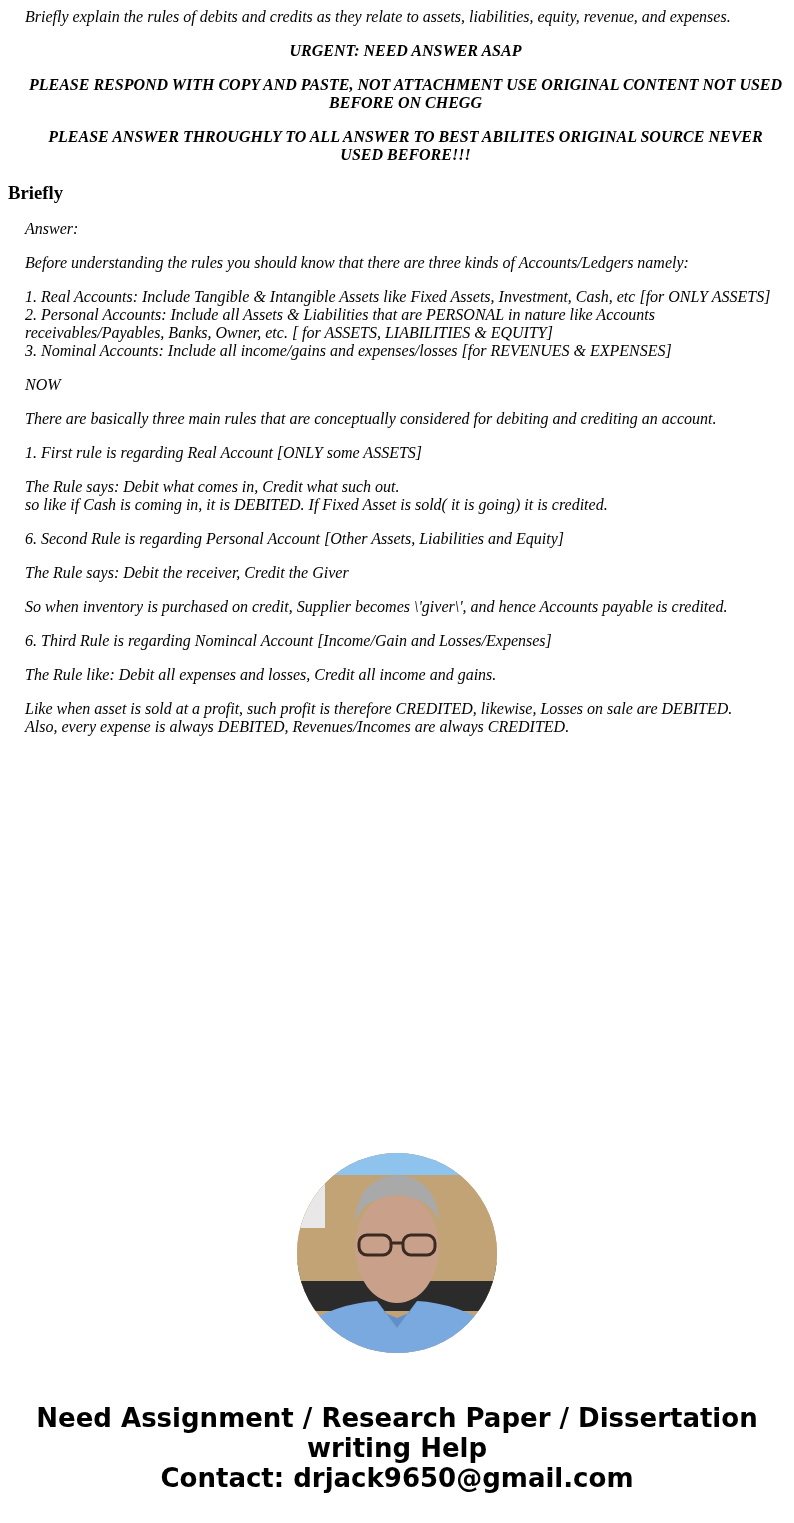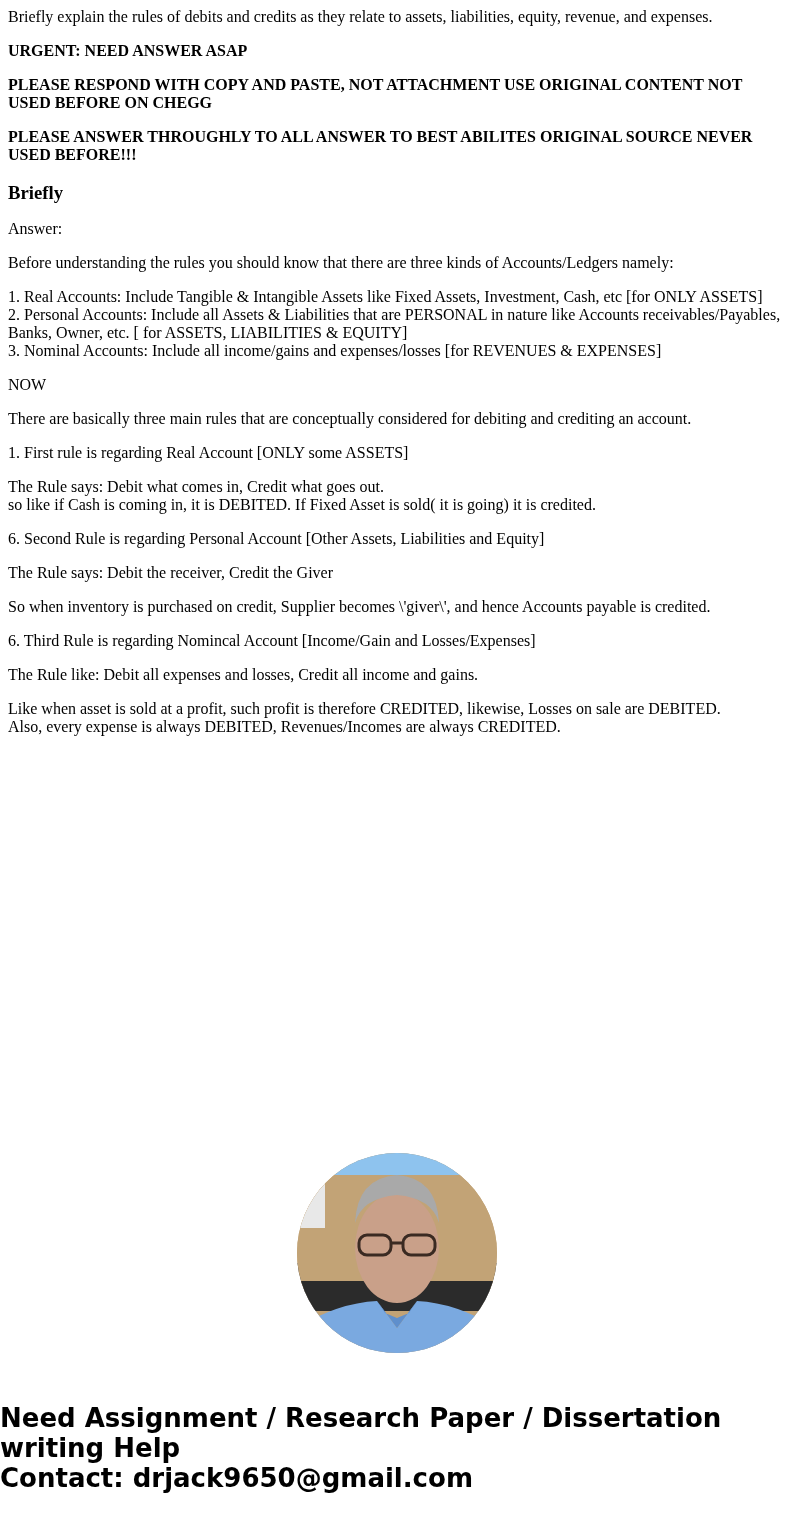--- a/index.html
+++ b/index.html
@@ -7,32 +7,32 @@
     width: 794px;
     height: 1523px;
     position: relative;
     font-family: "Liberation Serif", serif;
     font-size: 16px;
     line-height: 18px;
     color: #000;
     overflow: hidden;
   }
   .content { position: absolute; left: 8px; top: 8px; width: 778px; }
-  p { margin: 0 0 16px 0; }
-  .bold { font-weight: bold; }
+  p { margin: 0 0 16px 17px; font-style: italic; }
+  .bold { font-weight: bold; text-align: center; }
   h3 { font-size: 18.7px; font-weight: bold; margin: 18px 0 16px 0; line-height: 22px; }
   .line { display: block; }
   .avatar {
     position: absolute; left: 297px; top: 1153px;
     width: 200px; height: 200px; border-radius: 50%; overflow: hidden;
     background: linear-gradient(#8ec3ee 0%, #8ec3ee 10%, #b59a6e 10%, #c9a97a 55%, #2a2a2a 55%, #2a2a2a 68%, #6f9fd6 68%, #7aa9e0 100%);
   }
   .footer {
     position: absolute; left: 0; top: 1403px; width: 794px;
-    text-align: left; font-family: "DejaVu Sans", sans-serif;
+    text-align: center; font-family: "DejaVu Sans", sans-serif;
     font-weight: bold; font-size: 26px; line-height: 30px; color: #000;
   }
 </style>
 </head>
 <body>
 
 <div class="content">
   <p>Briefly explain the rules of debits and credits as they relate to assets, liabilities, equity, revenue, and expenses.</p>
   <p class="bold">URGENT: NEED ANSWER ASAP</p>
   <p class="bold">PLEASE RESPOND WITH COPY AND PASTE, NOT ATTACHMENT USE ORIGINAL CONTENT NOT USED BEFORE ON CHEGG</p>
@@ -47,21 +47,21 @@
     <span class="line">1. Real Accounts: Include Tangible &amp; Intangible Assets like Fixed Assets, Investment, Cash, etc [for ONLY ASSETS]</span>
     <span class="line">2. Personal Accounts: Include all Assets &amp; Liabilities that are PERSONAL in nature like Accounts receivables/Payables, Banks, Owner, etc. [ for ASSETS, LIABILITIES &amp; EQUITY]</span>
     <span class="line">3. Nominal Accounts: Include all income/gains and expenses/losses [for REVENUES &amp; EXPENSES]</span>
   </p>
 
   <p>NOW</p>
   <p>There are basically three main rules that are conceptually considered for debiting and crediting an account.</p>
 
   <p>1. First rule is regarding Real Account [ONLY some ASSETS]</p>
   <p>
-    <span class="line">The Rule says: Debit what comes in, Credit what goes out.</span>
+    <span class="line">The Rule says: Debit what comes in, Credit what such out.</span>
     <span class="line">so like if Cash is coming in, it is DEBITED. If Fixed Asset is sold( it is going) it is credited.</span>
   </p>
 
   <p>6. Second Rule is regarding Personal Account [Other Assets, Liabilities and Equity]</p>
   <p>The Rule says: Debit the receiver, Credit the Giver</p>
   <p>So when inventory is purchased on credit, Supplier becomes \'giver\', and hence Accounts payable is credited.</p>
 
   <p>6. Third Rule is regarding Nomincal Account [Income/Gain and Losses/Expenses]</p>
   <p>The Rule like: Debit all expenses and losses, Credit all income and gains.</p>
   <p>

